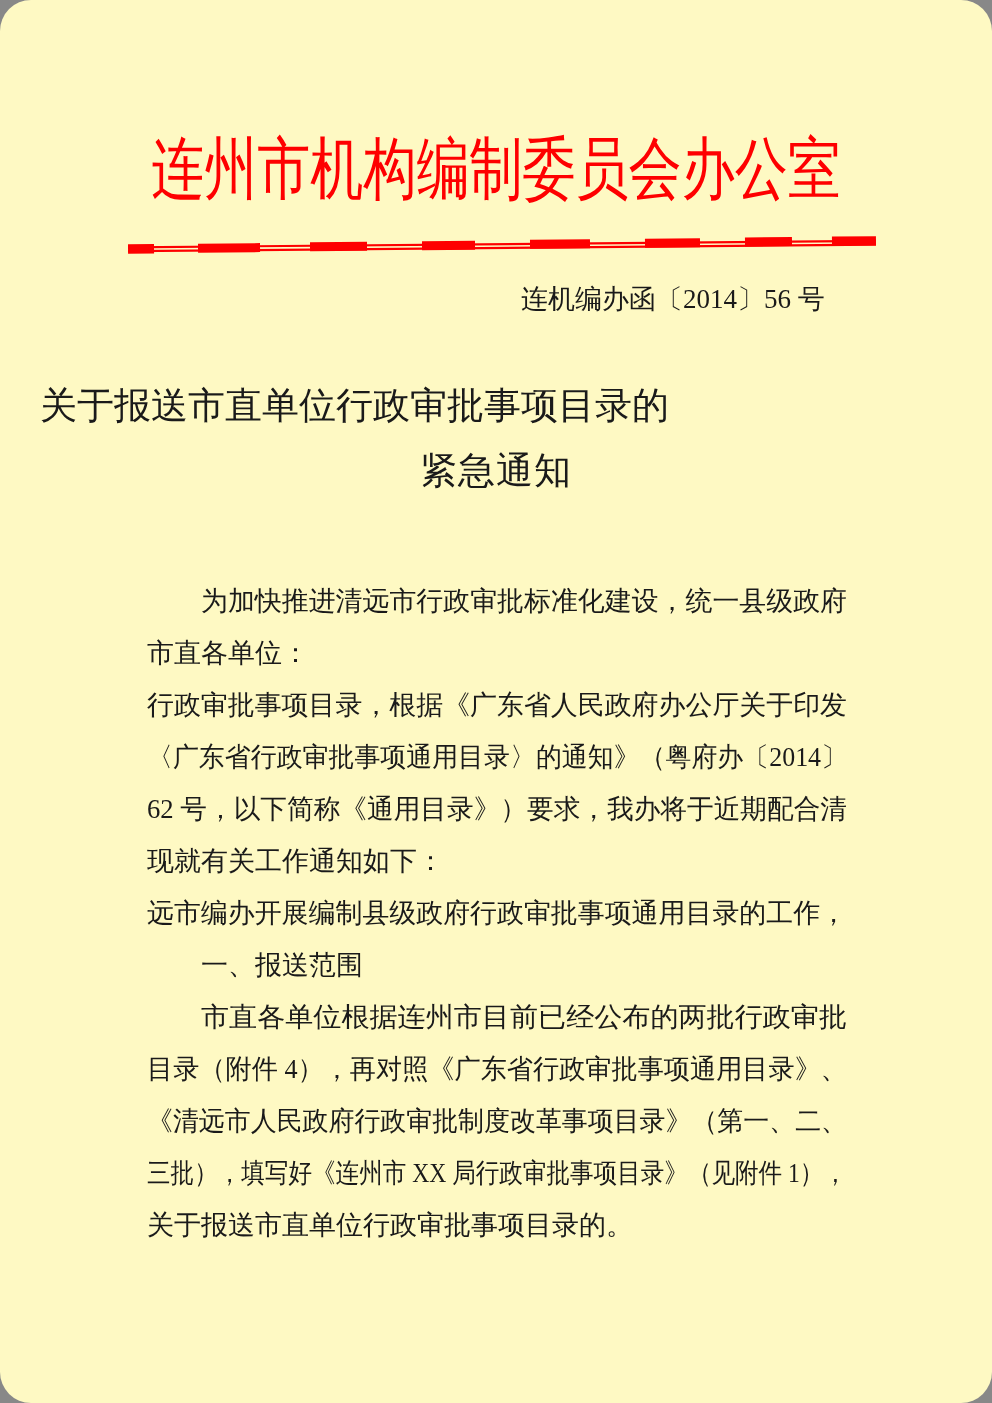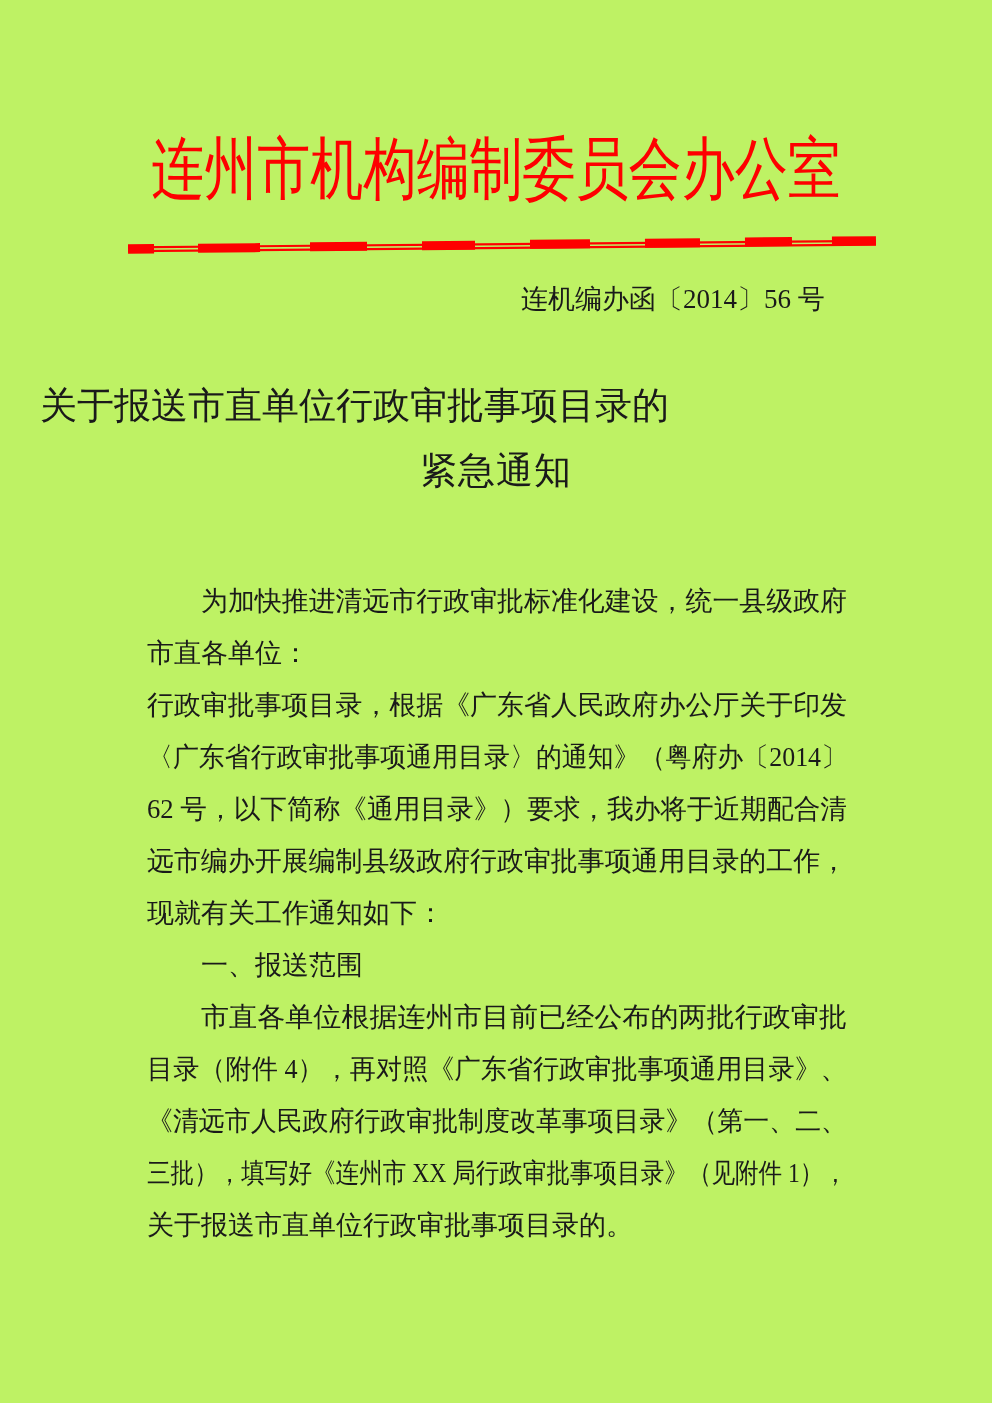--- a/index.html
+++ b/index.html
@@ -5,24 +5,25 @@
   :root{
     --accent-red:#fe0000;
     --ink:#1a1a1a;
   }
   *{margin:0;padding:0;box-sizing:border-box;}
   html,body{background:#888;}
   body{font-family:"Liberation Serif","DejaVu Serif",serif;}
   .page{
     position:relative;
     width:992px;height:1403px;
-    background:#bef264;
+    background:#fef9c3;
     margin:0 auto;
     overflow:hidden;
     color:var(--ink);
+    border-radius:31px;
   }
   
   .agency-title{
     position:absolute;top:130px;left:0;width:100%;
     text-align:center;
     color:var(--accent-red);
     font-size:68px;line-height:78px;
     white-space:nowrap;
   }
   .agency-title .squeeze{
@@ -101,22 +102,22 @@
 
   <div class="doc-title-1">关于报送市直单位行政审批事项目录的</div>
   <div class="doc-title-2">紧急通知</div>
 
   <div class="body-block">
     <div class="line indent fit"><span class="txt" style="transform: scaleX(0.996914);">为加快推进清远市行政审批标准化建设，统一县级政府</span></div>
     <div class="line"><span class="txt">市直各单位：</span></div>
     <div class="line fit"><span class="txt" style="transform: scaleX(0.997151);">行政审批事项目录，根据《广东省人民政府办公厅关于印发</span></div>
     <div class="line fit"><span class="txt" style="transform: scaleX(0.960219);">〈广东省行政审批事项通用目录〉的通知》（粤府办〔2014〕</span></div>
     <div class="line fit"><span class="txt" style="transform: scaleX(0.987654);">62 号，以下简称《通用目录》）要求，我办将于近期配合清</span></div>
+    <div class="line"><span class="txt">现就有关工作通知如下：</span></div>
     <div class="line fit"><span class="txt" style="transform: scaleX(0.997151);">远市编办开展编制县级政府行政审批事项通用目录的工作，</span></div>
-    <div class="line"><span class="txt">现就有关工作通知如下：</span></div>
     <div class="line indent heading"><span class="txt">一、报送范围</span></div>
     <div class="line indent fit"><span class="txt" style="transform: scaleX(1.04026);">市直各单位根据连州市目前已经公布的两批行政审批</span></div>
     <div class="line fit"><span class="txt" style="transform: scaleX(0.969193);">目录（附件 4），再对照《广东省行政审批事项通用目录》、</span></div>
     <div class="line fit"><span class="txt" style="transform: scaleX(0.960219);">《清远市人民政府行政审批制度改革事项目录》（第一、二、</span></div>
     <div class="line fit"><span class="txt" style="transform: scaleX(0.87309);">三批），填写好《连州市 XX 局行政审批事项目录》（见附件 1），</span></div>
     <div class="line"><span class="txt">关于报送市直单位行政审批事项目录的。</span></div>
   </div>
 
 </div>
 

